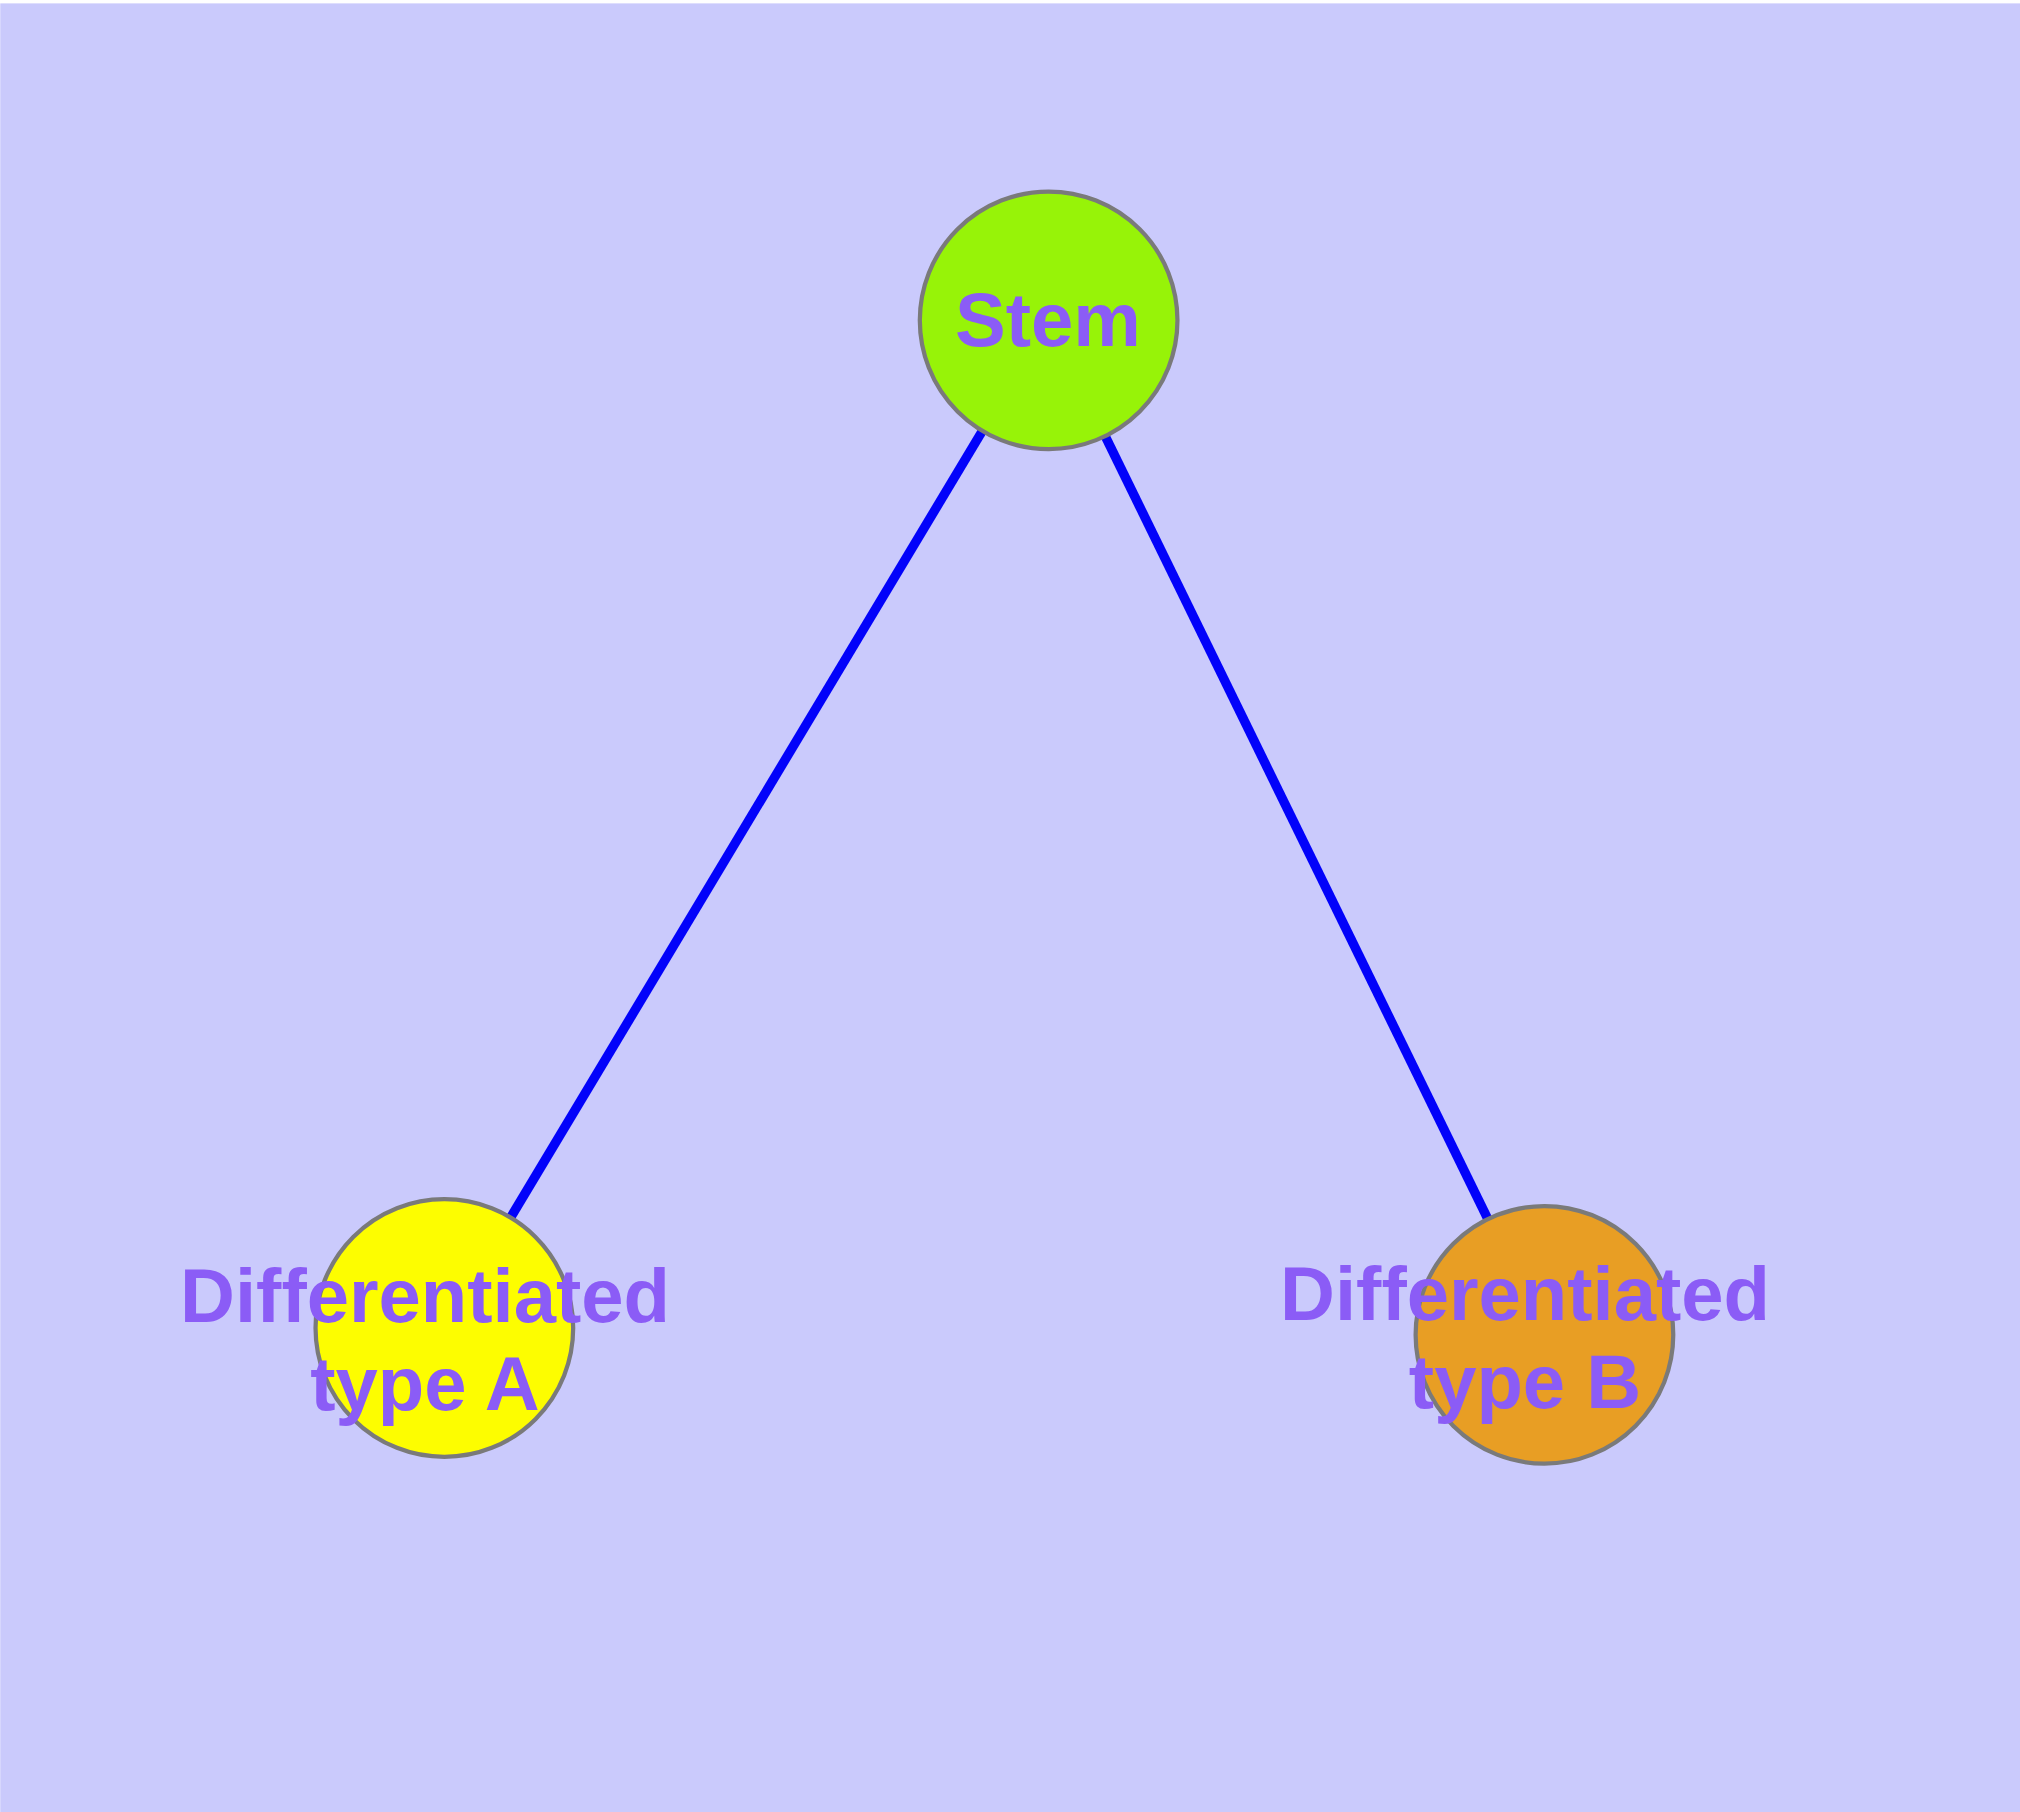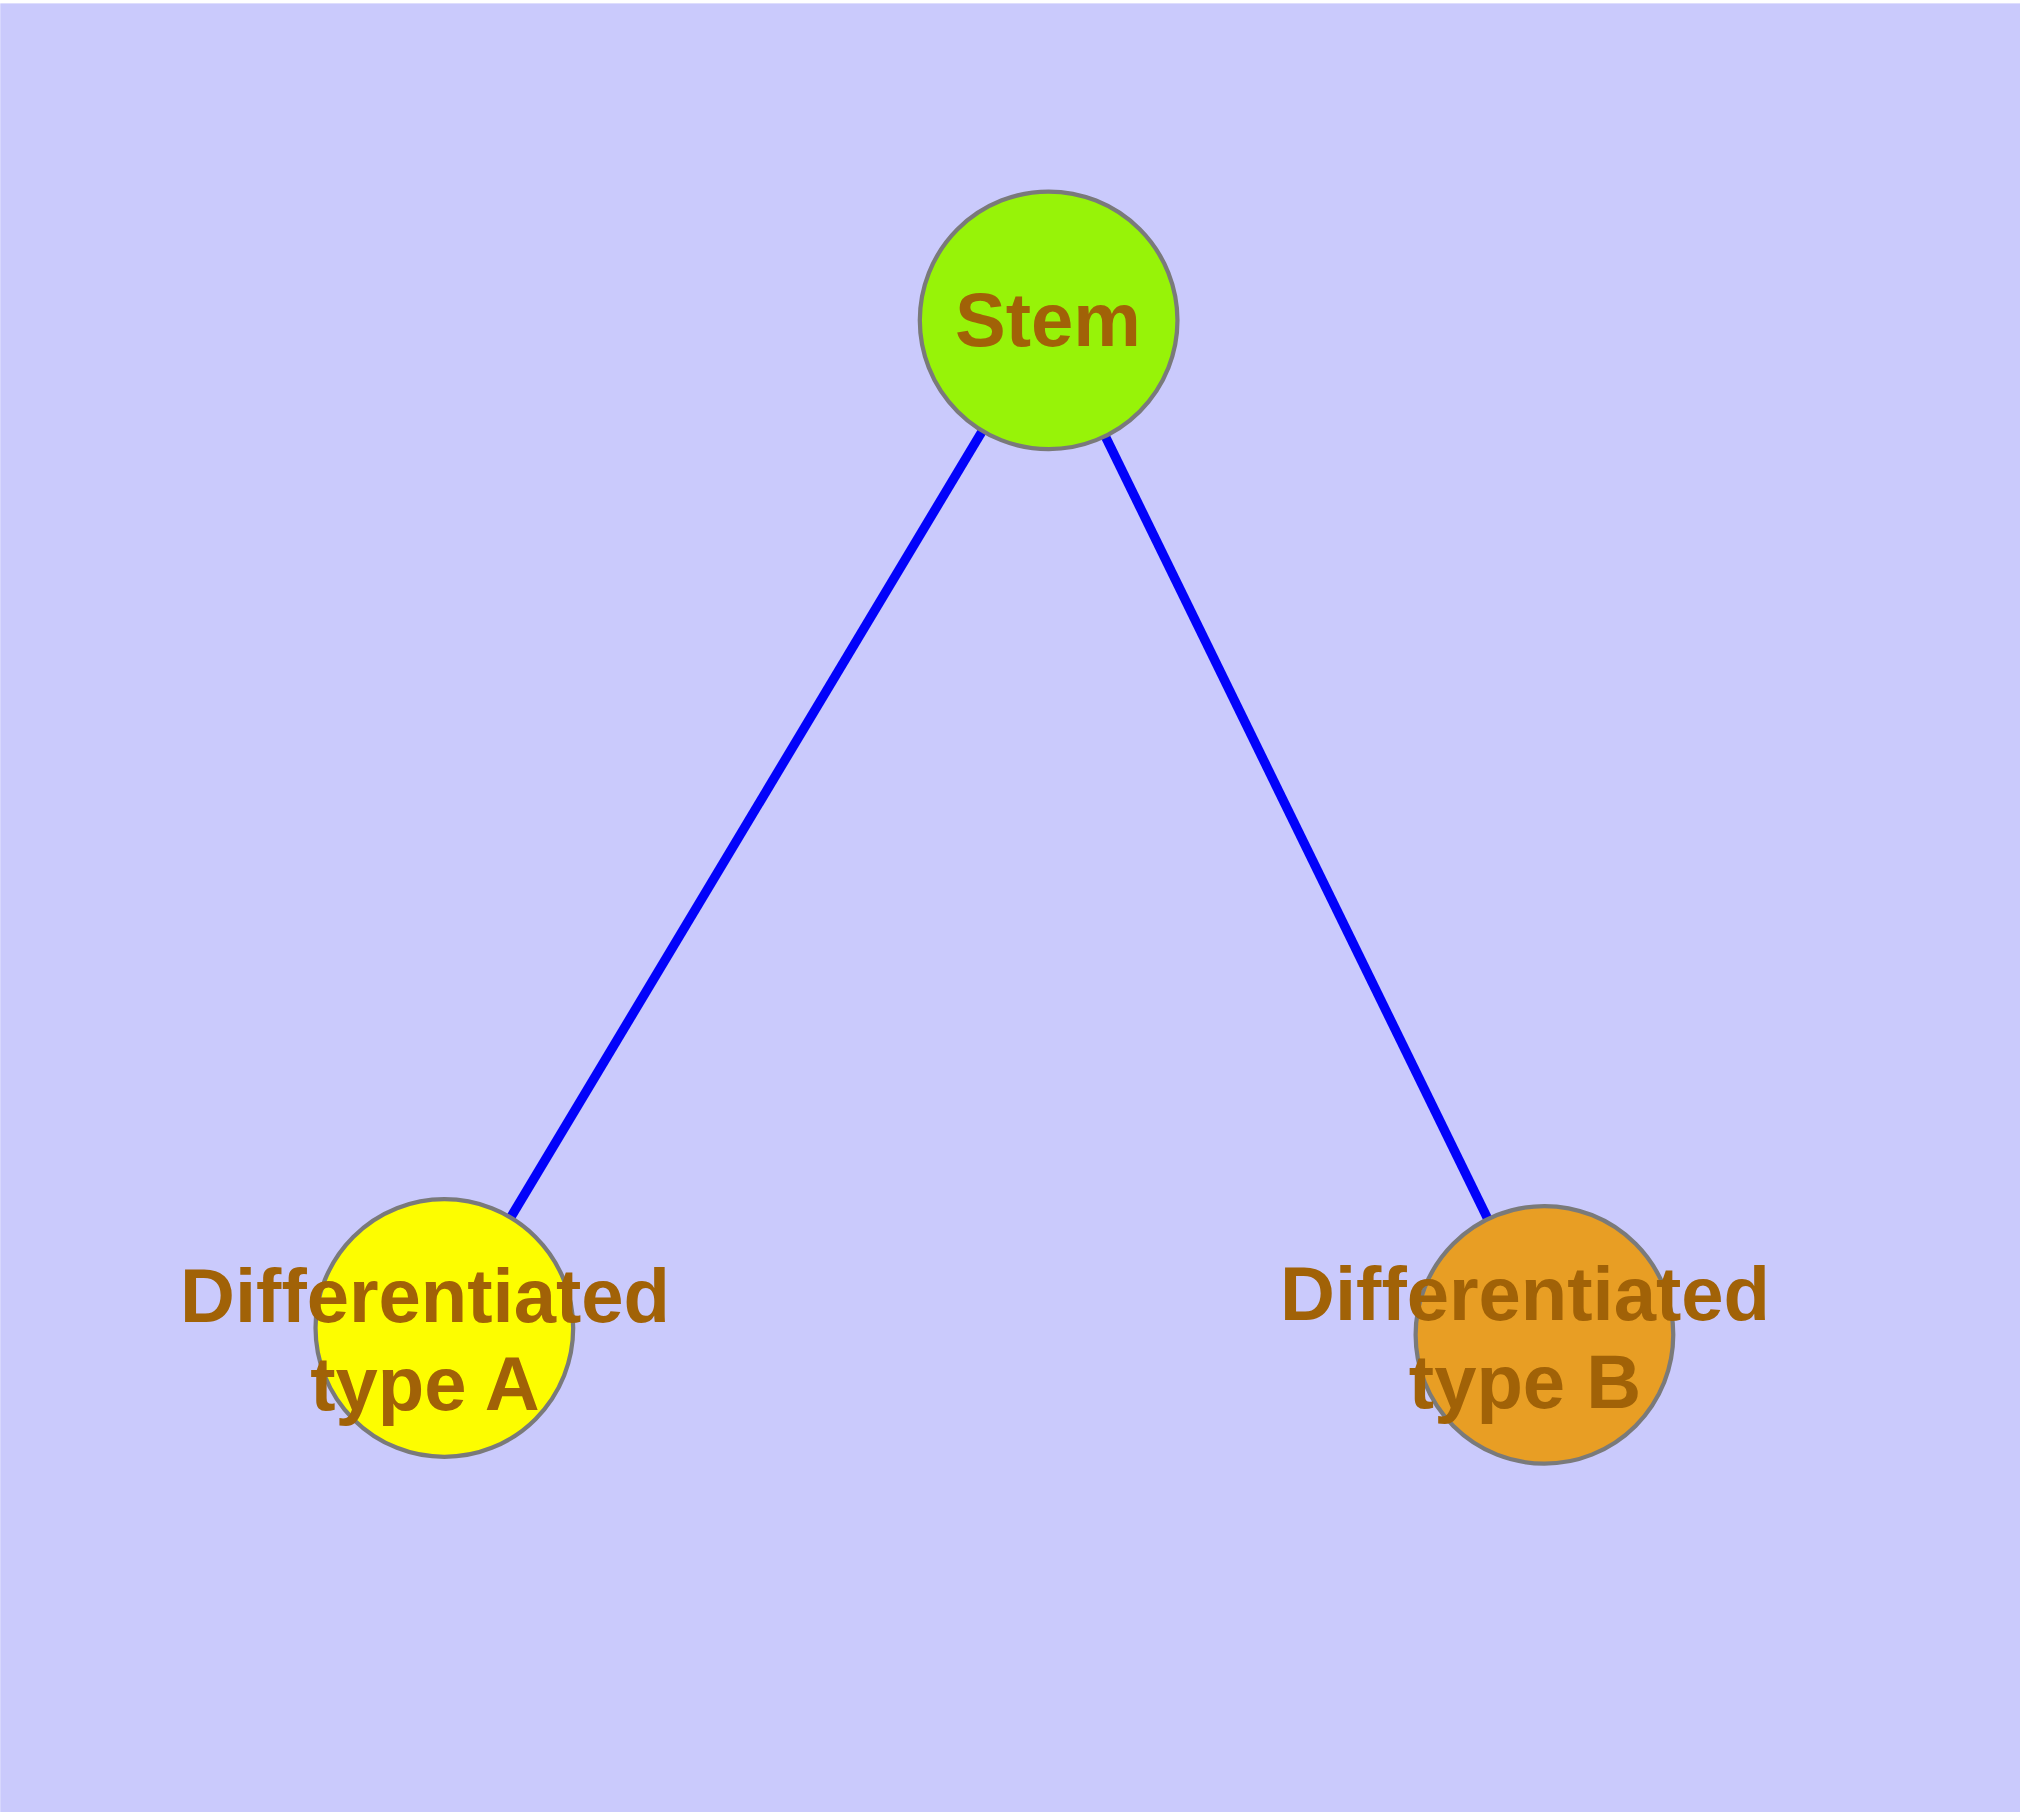--- a/index.html
+++ b/index.html
@@ -16,21 +16,21 @@
     font-family: "Liberation Sans", sans-serif;
   }
   #graph-svg {
     position: absolute;
     left: 0;
     top: 0;
   }
   .node-label {
     position: absolute;
     transform: translate(-50%, -50%);
-    color: #a16207;
+    color: #8b5cf6;
     font-family: "Liberation Sans", sans-serif;
     font-weight: bold;
     font-size: 76px;
     line-height: 1.16;
     text-align: center;
     white-space: pre-line;
     pointer-events: none;
   }
   .label-stem   { left: 1048px; top: 320px;  }
   .label-type-a { left: 425px;  top: 1340px; }

